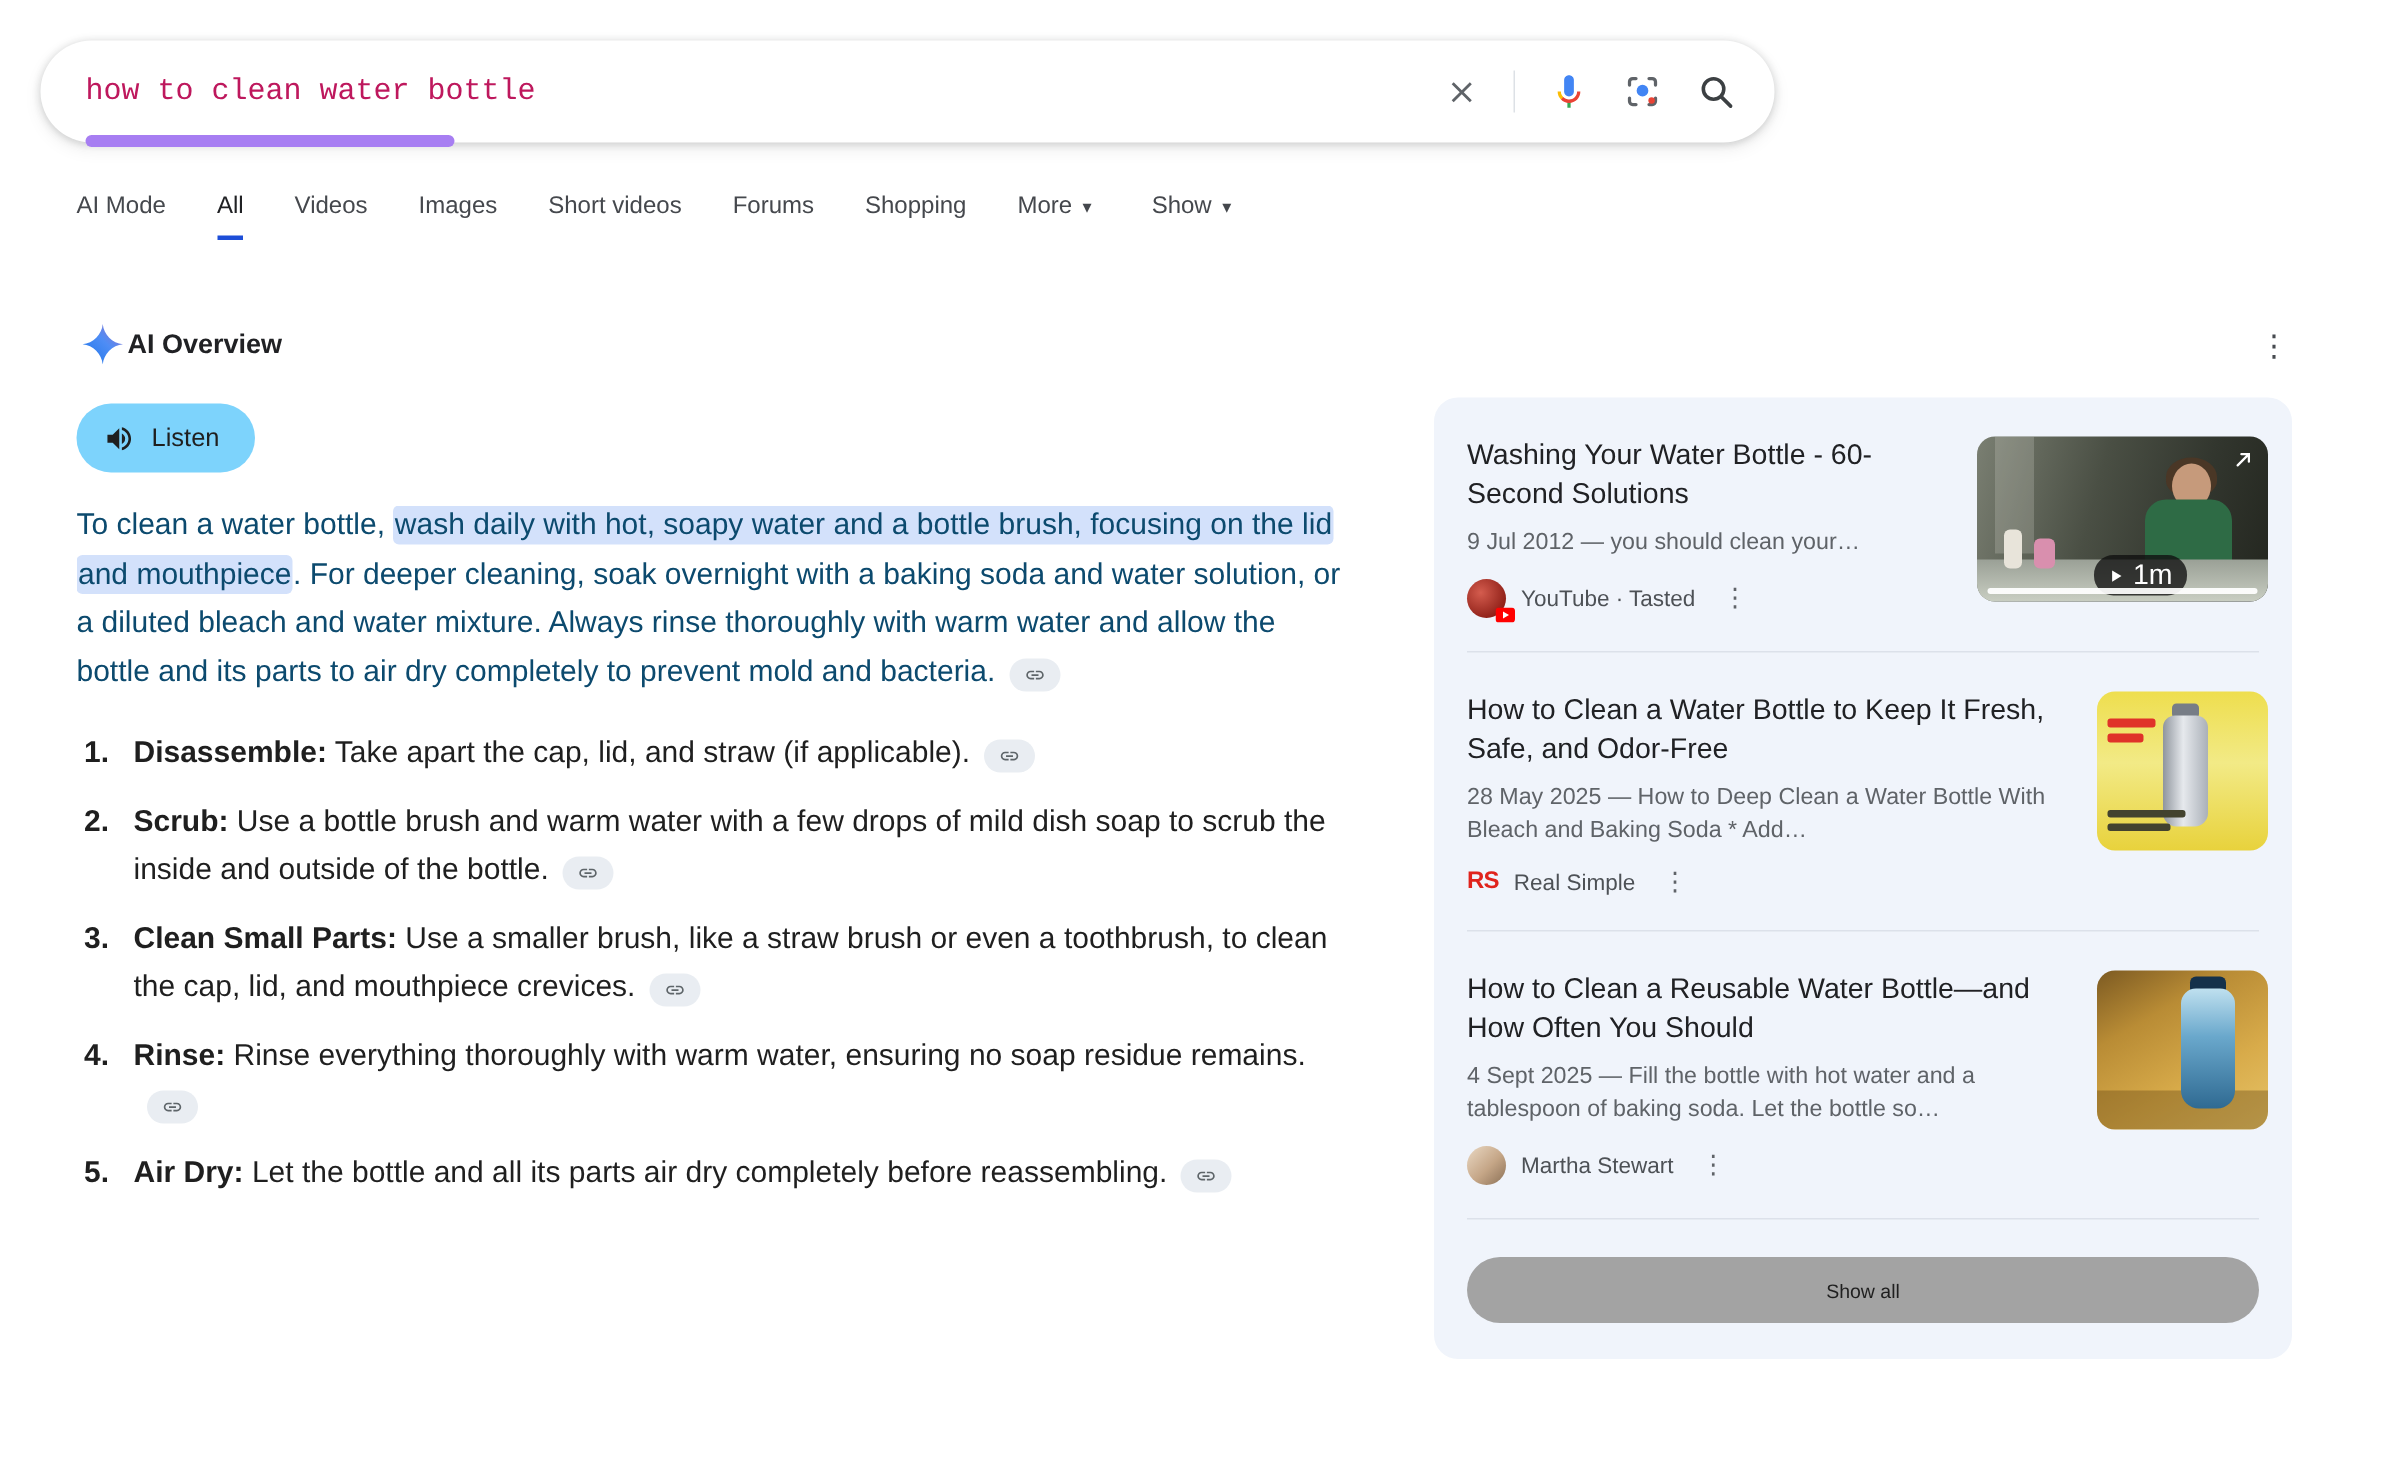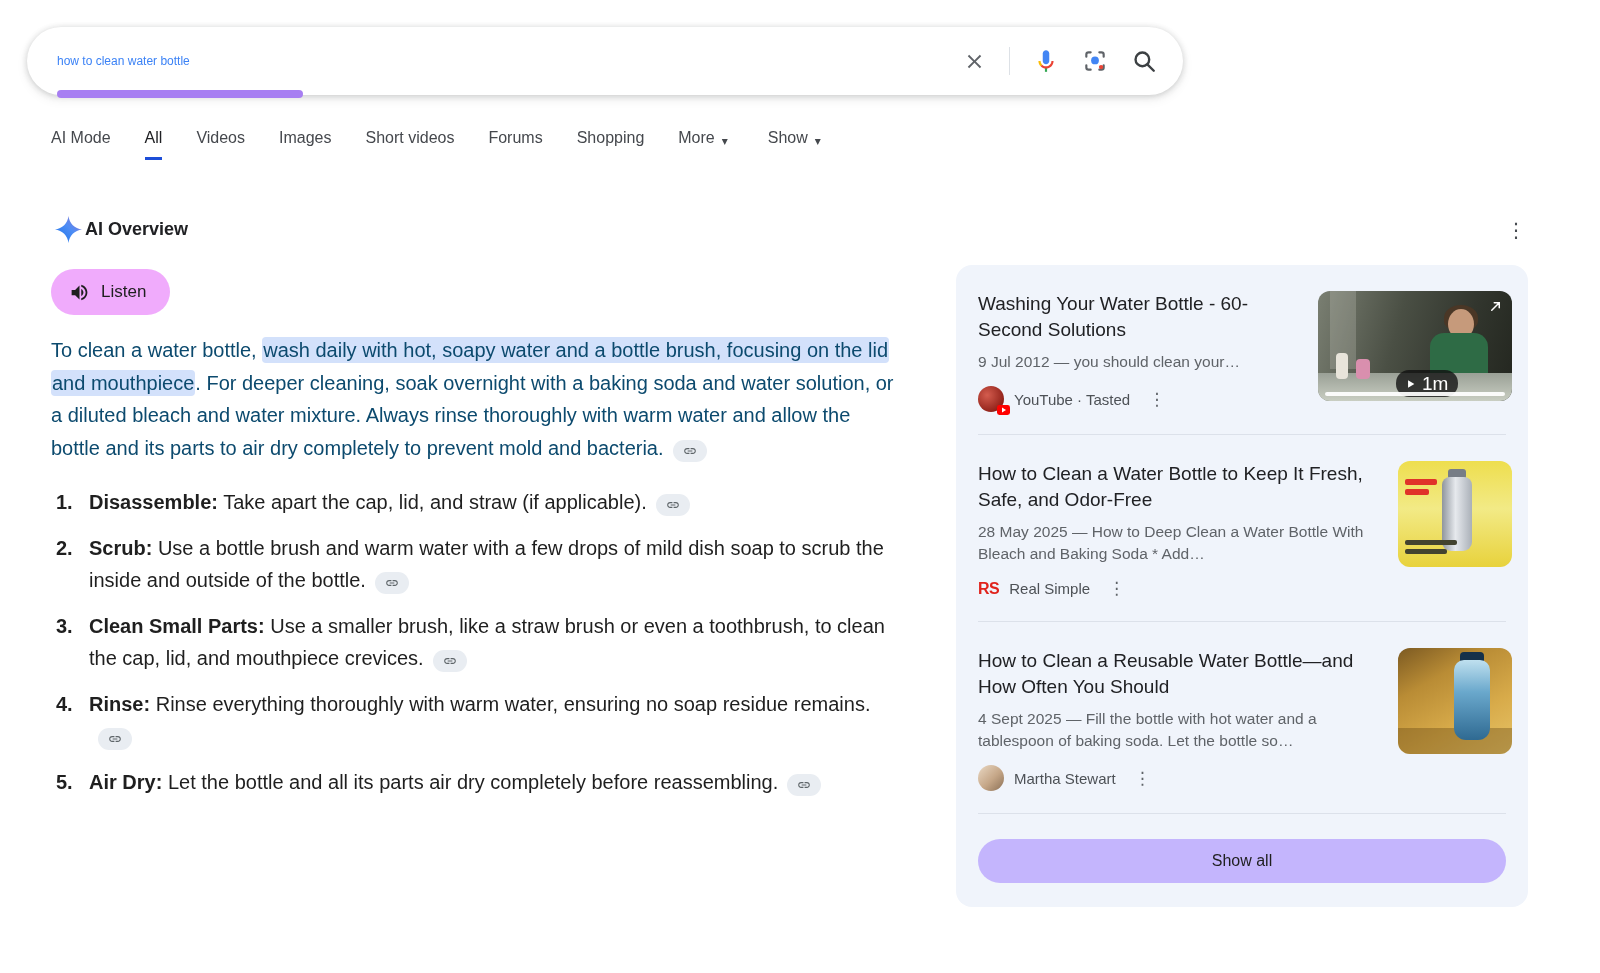--- a/index.html
+++ b/index.html
@@ -4,39 +4,39 @@
 <style>
   *{margin:0;padding:0;box-sizing:border-box}
   html,body{background:#fff}
   body{font-family:"Liberation Sans","DejaVu Sans",sans-serif;color:#1f1f1f}
   .page{position:relative;width:1600px;height:973px;background:#fff;overflow:hidden}
 
   
   .search-bar{position:absolute;left:27px;top:27px;width:1156px;height:68px;background:#fff;border-radius:34px;
     box-shadow:0 1px 6px rgba(32,33,36,.20),0 4px 12px rgba(32,33,36,.08);
     display:flex;align-items:center;padding:0 26px 0 30px;z-index:2}
-  .search-input{flex:1;border:none;outline:none;font-family:Liberation Sans, sans-serif;font-size:12px;color:#3b82f6;background:transparent}
+  .search-input{flex:1;border:none;outline:none;font-family:Liberation Mono, monospace;font-size:20px;color:#be185d;background:transparent}
   .sb-icons{display:flex;align-items:center;gap:23px}
   .icon-btn{border:none;background:none;cursor:pointer;display:flex;align-items:center;justify-content:center;padding:0;line-height:0}
   .sb-divider{width:1px;height:28px;background:#dde1e6}
   .progress{position:absolute;left:30px;bottom:-3px;width:246px;height:8px;border-radius:5px;background:#a77ef2}
 
   
   .tabs{position:absolute;left:51px;top:129px;display:flex;align-items:flex-end;gap:34px;font-size:16px;color:#45484d;z-index:1}
-  .tab{display:flex;align-items:flex-end;gap:7px;padding-bottom:13px;cursor:pointer;white-space:nowrap}
+  .tab{display:flex;align-items:center;gap:7px;padding-bottom:13px;cursor:pointer;white-space:nowrap}
   .tab.active{color:#202124;font-weight:400;border-bottom:3px solid #1d4ed8;padding-bottom:10px}
   .tab.gap-left{margin-left:6px}
   .caret{font-size:12px;color:#45484d;line-height:1}
 
   
   .ai-header{position:absolute;left:55px;top:216px;display:flex;align-items:center;gap:3px}
   .ai-title{font-size:18px;font-weight:700;color:#202124}
   .kebab-top{position:absolute;right:74px;top:218px;font-size:20px;color:#474b50;cursor:pointer;background:none;border:none;font-family:inherit}
 
-  .listen-btn{position:absolute;left:51px;top:269px;height:46px;padding:0 24px 0 18px;border:none;border-radius:23px;background:#f0abfc;
+  .listen-btn{position:absolute;left:51px;top:269px;height:46px;padding:0 24px 0 18px;border:none;border-radius:23px;background:#7dd3fc;
     display:flex;align-items:center;gap:11px;font-family:inherit;font-size:17px;color:#1f1f1f;cursor:pointer}
 
   
   .main{position:absolute;left:51px;top:334px;width:852px}
   .intro{font-size:20px;line-height:32.5px;color:#0c4a6e}
   .hl{background:#d3e1fb;border-radius:4px;padding:2px 1px;box-decoration-break:clone;-webkit-box-decoration-break:clone}
   .chip{display:inline-flex;align-items:center;justify-content:center;width:34px;height:22px;border-radius:11px;background:#e9edf2;
     margin-left:9px;vertical-align:-3px;border:none;cursor:pointer;flex:none}
   .section-h{margin-top:33px;font-size:25px;font-weight:700;color:#1f1f1f}
   .steps{margin-top:22px;list-style:none}
@@ -46,22 +46,22 @@
 
   
   .panel{position:absolute;left:956px;top:265px;width:572px;background:#f0f4fb;border-radius:16px}
   .card{display:flex;gap:18px;padding:26px 16px 22px 22px;align-items:flex-start}
   .card-text{flex:1;min-width:0}
   .card-title{font-size:19px;line-height:25.5px;color:#202124;cursor:pointer;margin-bottom:9px}
   .card-snippet{font-size:15.5px;line-height:22px;color:#5f6368;margin-bottom:13px}
   .source-row{display:flex;align-items:center;gap:10px;font-size:15px;color:#4d5156}
   .kebab{background:none;border:none;color:#5f6368;font-size:17px;cursor:pointer;padding:0 4px;margin-left:4px;font-family:inherit}
   .divider{height:1px;background:#dce1ea;margin:0 22px}
-  .show-all{display:block;margin:25px 22px 24px;width:calc(100% - 44px);height:44px;border:none;border-radius:22px;background:#c4b5fd;
-    font-family:inherit;font-size:16px;font-weight:500;color:#1f1f1f;cursor:pointer}
+  .show-all{display:block;margin:25px 22px 24px;width:calc(100% - 44px);height:44px;border:none;border-radius:22px;background:#a3a3a3;
+    font-family:inherit;font-size:13px;font-weight:500;color:#1f1f1f;cursor:pointer}
 
   .avatar{width:26px;height:26px;border-radius:50%;flex:none;position:relative}
   .yt-avatar{background:radial-gradient(circle at 35% 35%,#d45c4e,#8e1f17 75%)}
   .yt-badge{position:absolute;right:-6px;bottom:-3px;line-height:0}
   .rs-logo{font-size:16px;font-weight:700;color:#e0231c;letter-spacing:-.5px;flex:none}
   .ms-avatar{background:linear-gradient(135deg,#ead9c4 0%,#c5a687 55%,#8a6f55 100%)}
 
   
   .thumb{flex:none;position:relative;border-radius:12px;overflow:hidden}
   .thumb-video{width:194px;height:110px;background:linear-gradient(105deg,#7a7f72 0%,#4a4f44 40%,#32362e 72%,#23261f 100%);cursor:pointer}

